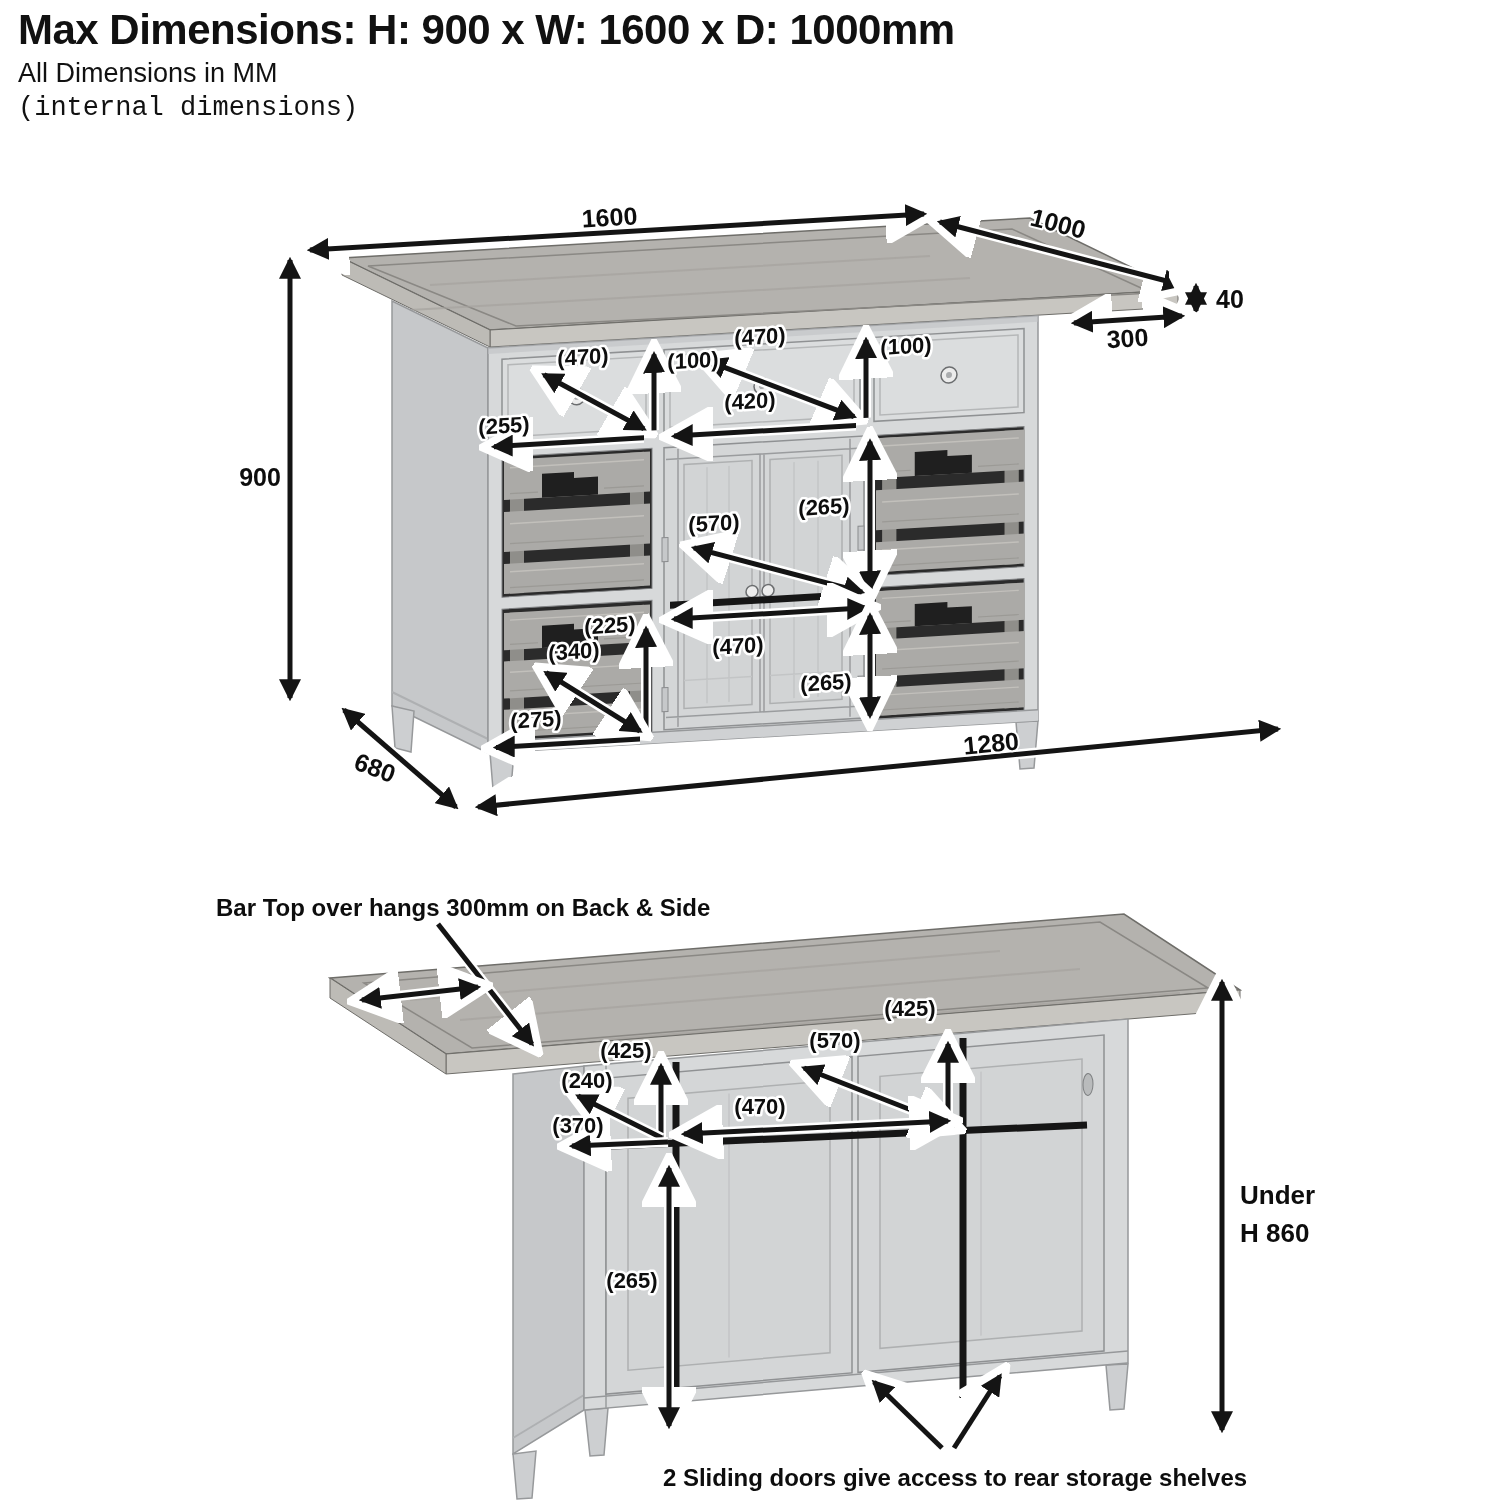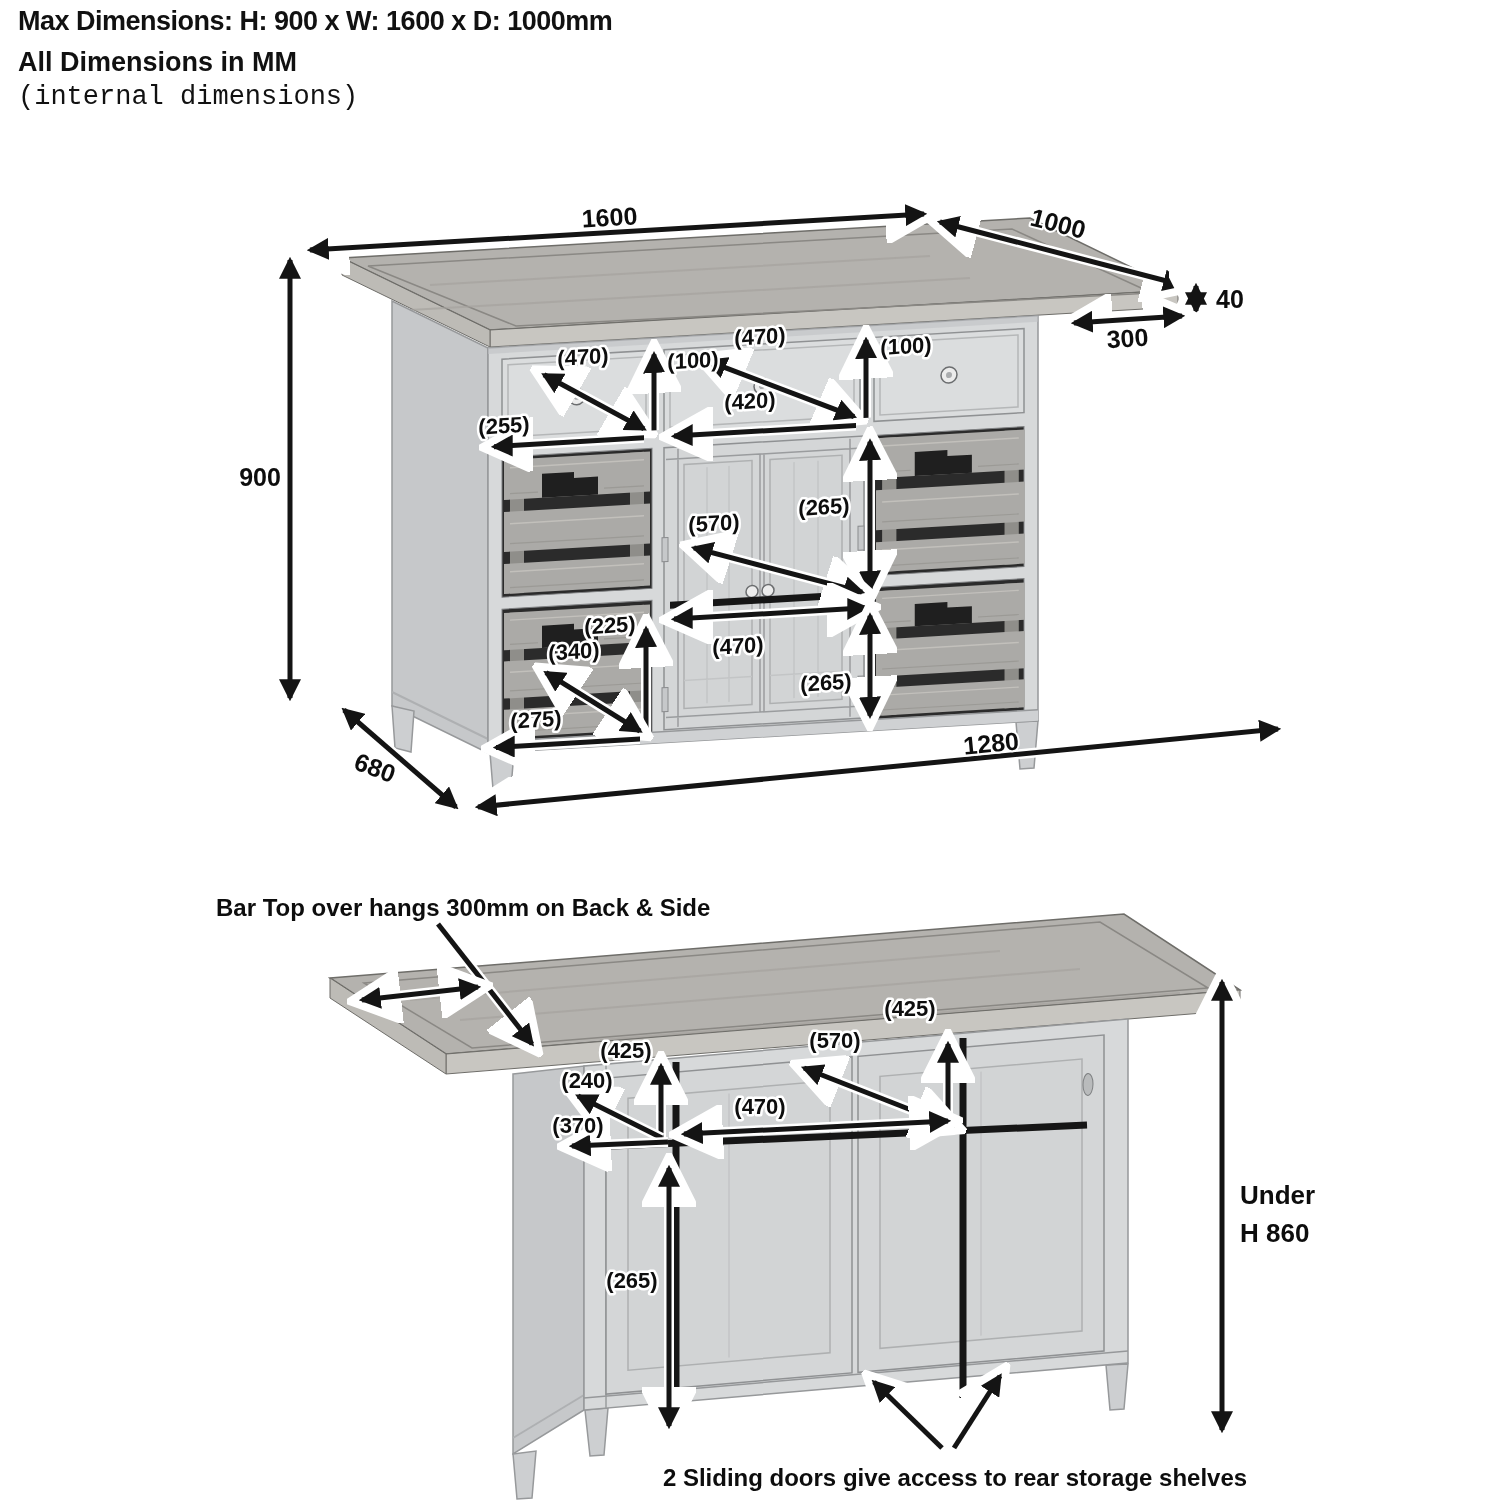--- a/index.html
+++ b/index.html
@@ -1,20 +1,20 @@
 <!DOCTYPE html>
 <html><head>
 <meta charset="utf-8">
 <style>
   html,body{margin:0;padding:0;background:#ffffff;width:1500px;height:1500px;overflow:hidden;}
   body{font-family:"Liberation Sans", sans-serif;color:#111;}
   .hdr{position:absolute;left:18px;top:6px;width:1470px;}
-  .hdr .title{font-size:27px;font-weight:700;letter-spacing:-0.5px;line-height:1.15;}
+  .hdr .title{font-size:42px;font-weight:700;letter-spacing:-0.5px;line-height:1.15;}
   .hdr .sub{font-size:27px;font-weight:400;margin-top:6px;}
-  .hdr .mm{font-size:27px;font-weight:700;margin-top:10px;}
+  .hdr .mm{font-size:27px;font-weight:400;margin-top:4px;}
   .hdr .paren{font-size:27px;font-weight:400;margin-top:4px;font-family:Liberation Mono, monospace;}
   svg{position:absolute;overflow:visible;}
   #fv{left:230px;top:190px;}
   #bv{left:180px;top:850px;}
   .lbl{font:700 22px "Liberation Sans",sans-serif;fill:#0d0d0d;stroke:#ffffff;stroke-width:5px;paint-order:stroke;stroke-linejoin:round;text-anchor:middle;}
   .lblx{font:700 25px "Liberation Sans",sans-serif;fill:#0d0d0d;stroke:#ffffff;stroke-width:4px;paint-order:stroke;stroke-linejoin:round;text-anchor:middle;}
   .note{font:700 24px "Liberation Sans",sans-serif;fill:#0d0d0d;}
   .under{font:700 26px "Liberation Sans",sans-serif;fill:#0d0d0d;}
   .dim{stroke:#141414;stroke-width:5;fill:none;}
   .dimcase{stroke:#ffffff;stroke-width:10;fill:none;}

